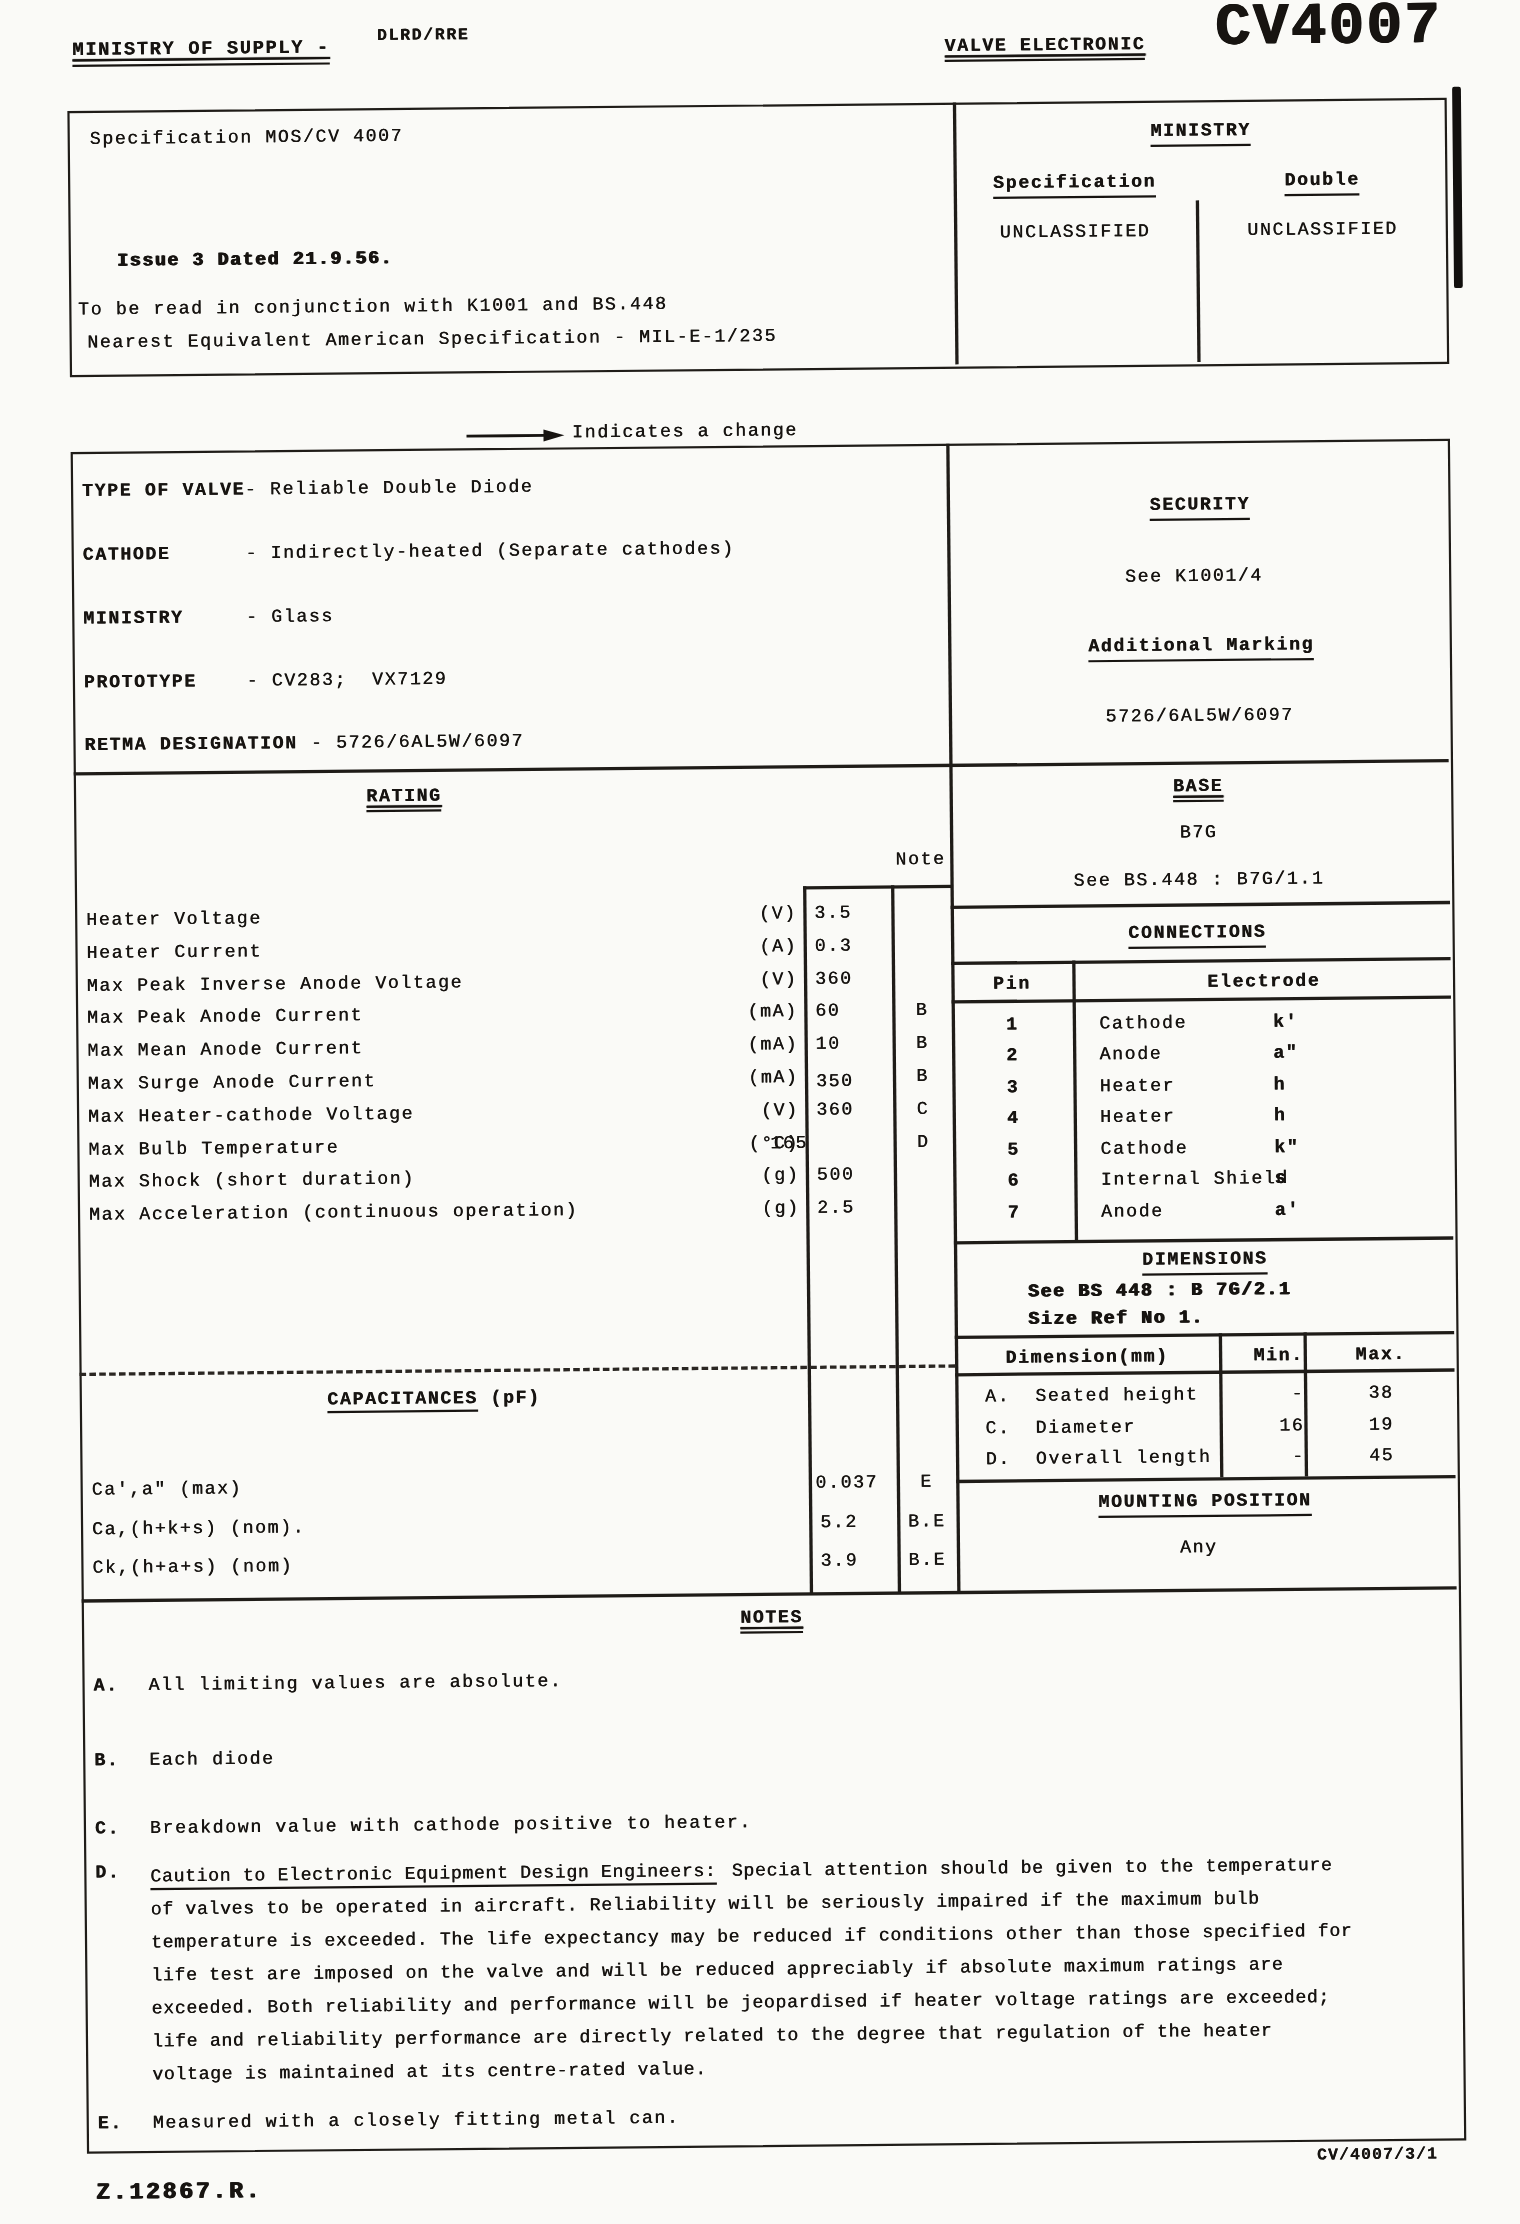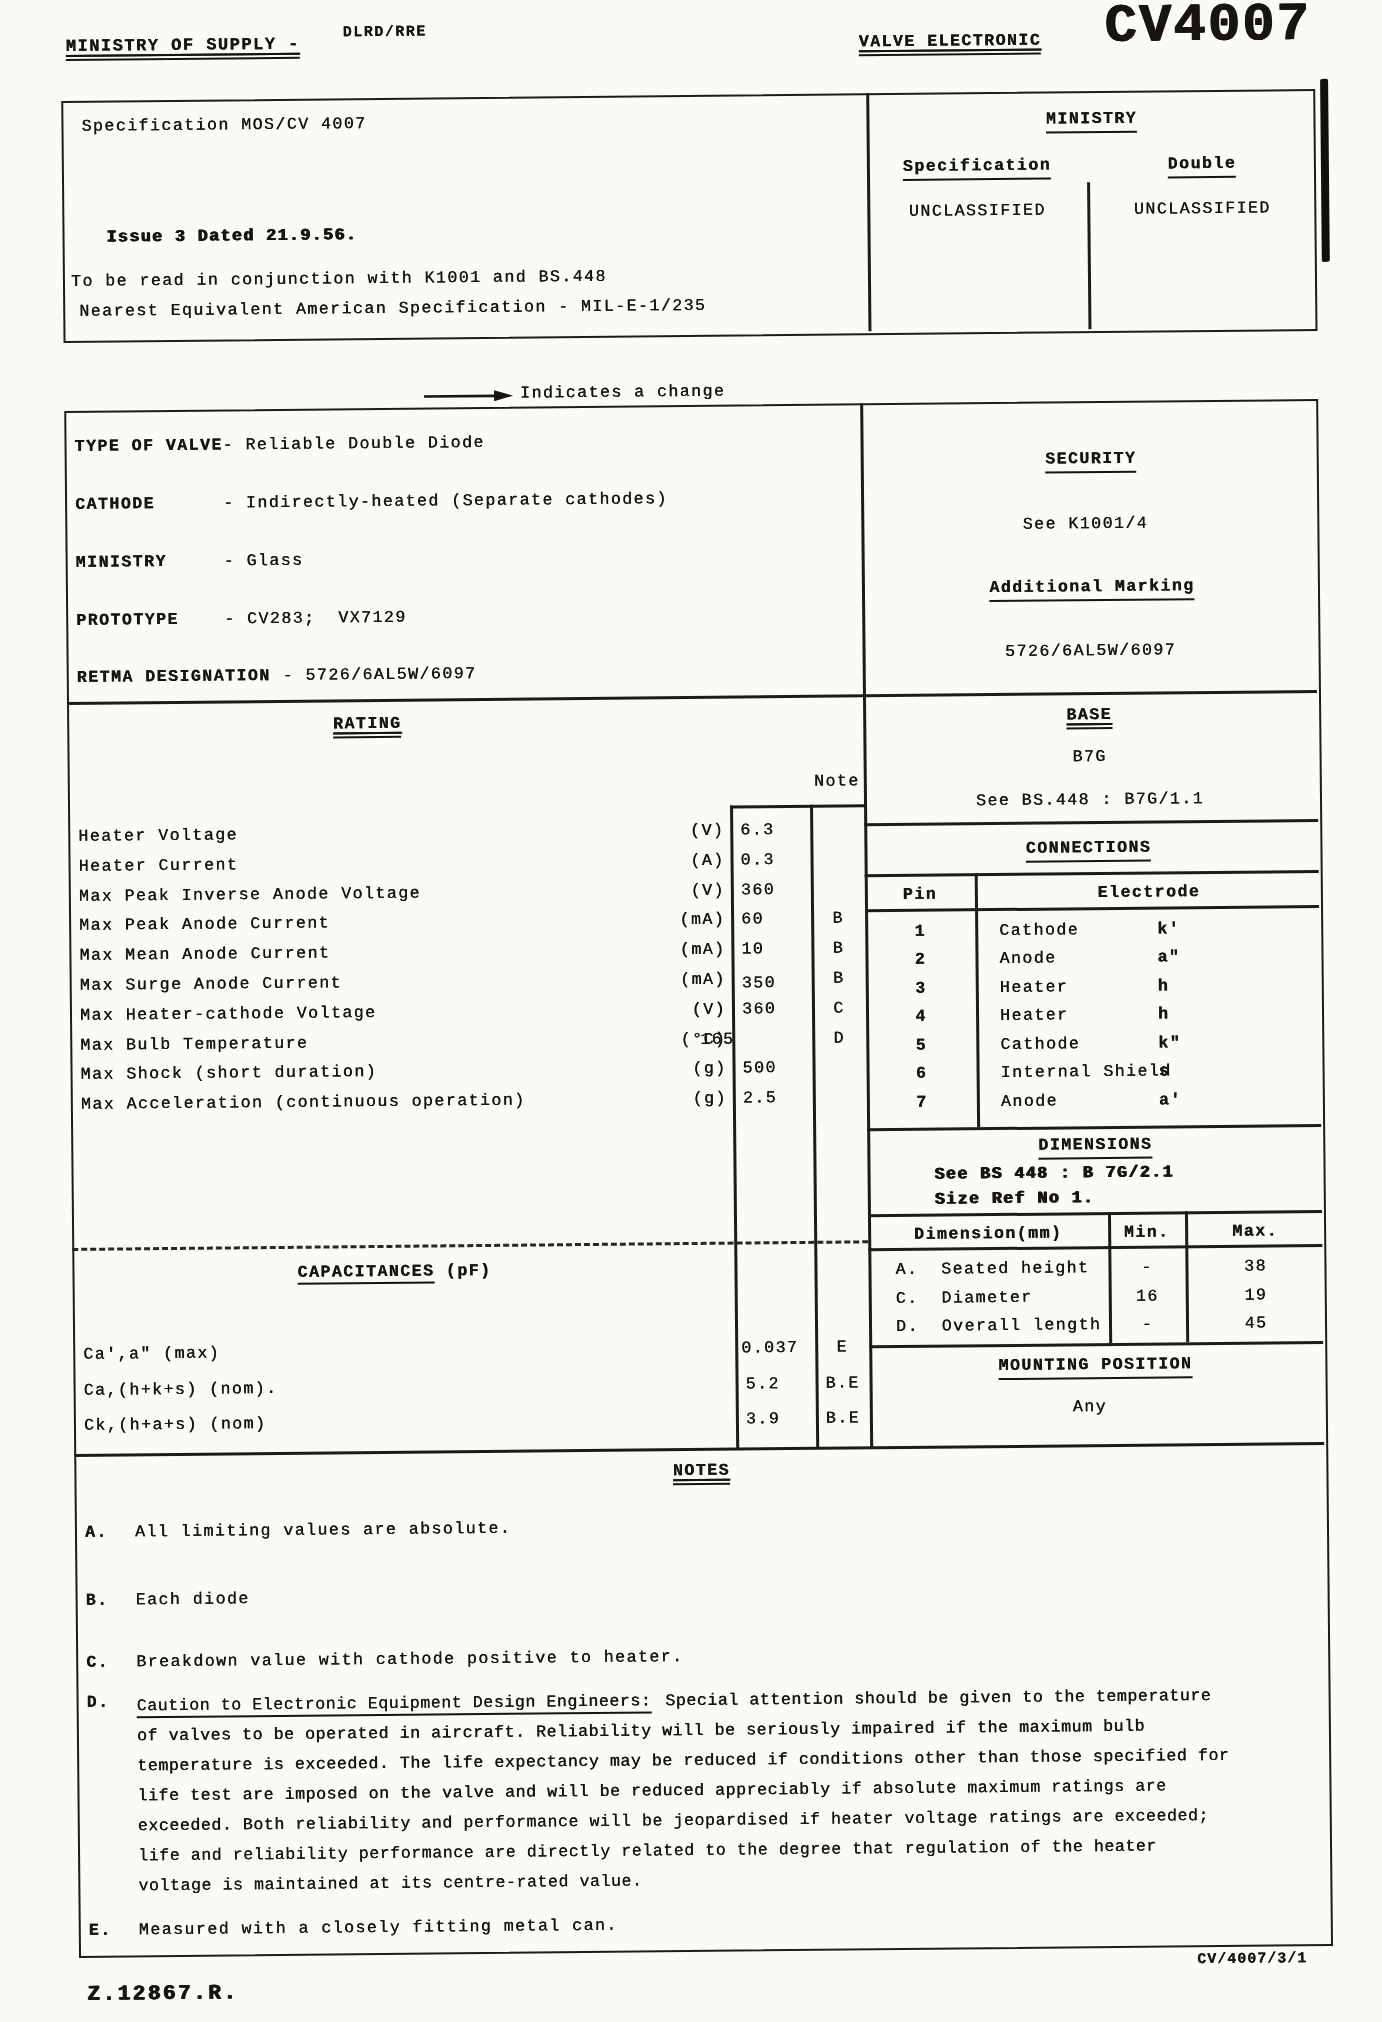--- a/index.html
+++ b/index.html
@@ -14,21 +14,21 @@
   .ctr{transform:translateX(-50%);}
   .u{border-bottom:2px solid #171411;padding-bottom:1px;}
   .du{border-bottom:2.5px solid #171411;text-decoration:underline;text-decoration-thickness:2px;text-underline-offset:4px;padding-bottom:1px;}
   .ink{text-shadow:0.8px 0 0 currentColor, -0.4px 0 0 currentColor;}
   .box{position:absolute;border:2.5px solid #1f1c18;}
   .hl{position:absolute;height:2.5px;background:#1f1c18;}
   .vl{position:absolute;width:2.5px;background:#1f1c18;}
   .dash{position:absolute;height:0;border-top:3px dashed #2a2622;}
   .unit{left:620px;width:106px;text-align:right;}
   .notec{left:812px;width:54px;text-align:center;}
-  .minc{left:1106px;width:77px;text-align:center;}
+  .minc{left:1106px;width:77px;text-align:right;}
   .maxc{left:1183px;width:140px;text-align:center;}
   .pinc{left:866px;width:110px;text-align:center;}
   .para{position:absolute;left:130px;top:1686px;width:1100px;font-size:16.5px;
         letter-spacing:0.6px;line-height:30px;white-space:normal;}
   .artifact{position:absolute;background:#12100e;border-radius:2px;}
 </style>
 </head>
 <body>
 
 <div class="stage">
@@ -81,21 +81,21 @@
   <span class="t ctr" style="left:1094px;top:644px">5726/6AL5W/6097</span>
 
   <span class="t b du ctr" style="left:370px;top:710px">RATING</span>
   <span class="t notec" style="top:772px">Note</span>
   <div class="hl" style="left:732px;top:806px;width:136px"></div>
   <div class="vl" style="left:732px;top:806px;height:644px"></div>
   <div class="vl" style="left:812px;top:806px;height:644px"></div>
 
   <span class="t" style="left:80px;top:820px">Heater Voltage</span>
   <span class="t unit" style="top:820px">(V)</span>
-  <span class="t" style="left:742px;top:820px">6.3</span>
+  <span class="t" style="left:742px;top:820px">3.5</span>
   <span class="t notec" style="top:820px"></span>
 
   <span class="t" style="left:80px;top:850px">Heater Current</span>
   <span class="t unit" style="top:850px">(A)</span>
   <span class="t" style="left:742px;top:850px">0.3</span>
   <span class="t notec" style="top:850px"></span>
 
   <span class="t" style="left:80px;top:880px">Max Peak Inverse Anode Voltage</span>
   <span class="t unit" style="top:880px">(V)</span>
   <span class="t" style="left:742px;top:880px">360</span>

